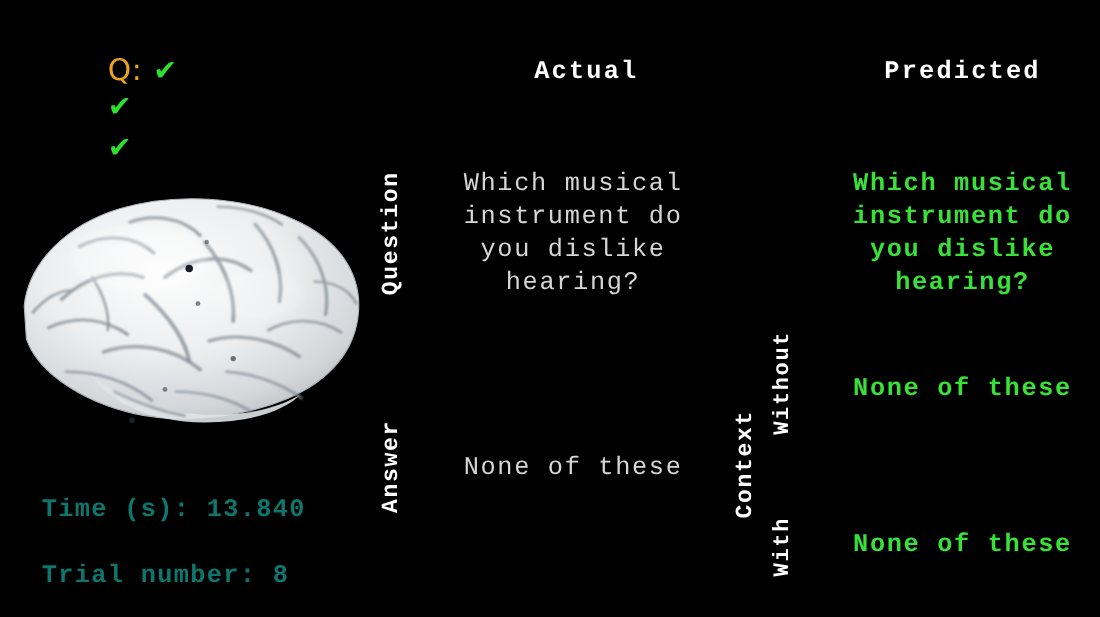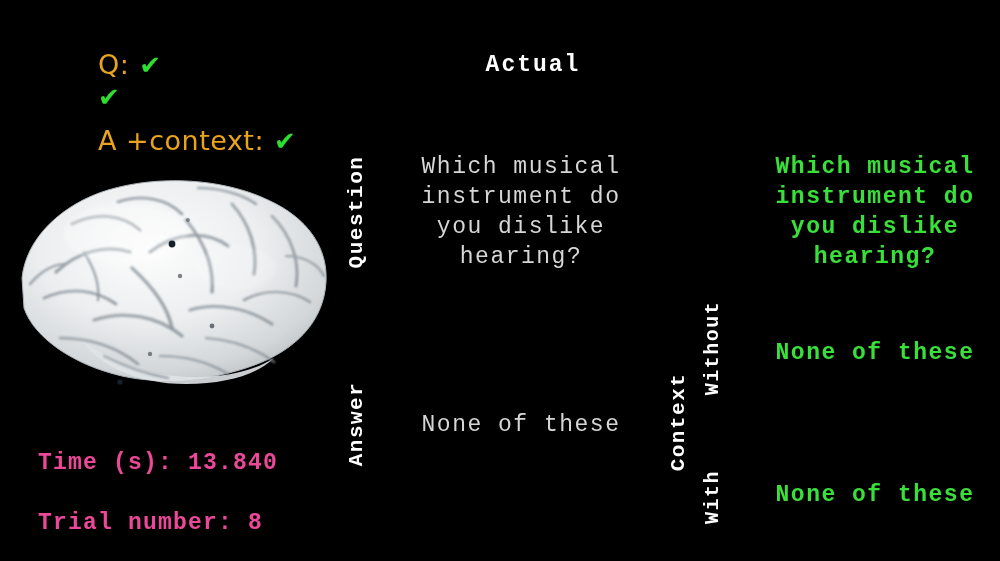--- a/index.html
+++ b/index.html
@@ -53,21 +53,21 @@
     top: 160px;
     width: 340px;
     height: 245px;
   }
   #brain-wrap svg { display:block; }
 
   
   .readout {
     position: absolute;
     left: 38px;
-    color: #ec4899;
+    color: #0f766e;
     font-family: "Liberation Mono", "DejaVu Sans Mono", monospace;
     font-size: 23px;
     font-weight: 700;
     letter-spacing: 1.2px;
     white-space: nowrap;
   }
   #time-readout  { top: 450px; }
   #trial-readout { top: 510px; }
 
   
@@ -130,21 +130,20 @@
 
   <div id="flags">
     <div class="flag-row">
       <span class="flag-label">Q:</span>
       <span class="flag-mark">✔</span>
     </div>
     <div class="flag-row">
       <span class="flag-mark">✔</span>
     </div>
     <div class="flag-row">
-      <span class="flag-label">A +context:</span>
       <span class="flag-mark">✔</span>
     </div>
   </div>
 
   <div id="brain-wrap">
     <svg width="340" height="245" viewBox="0 0 340 245">
       <defs>
         <radialGradient id="brainShade" cx="42%" cy="34%" r="76%">
           <stop offset="0%" stop-color="#fdfdfd"></stop>
           <stop offset="48%" stop-color="#eceeef"></stop>
@@ -203,20 +202,21 @@
         <circle cx="188" cy="60" r="2.0" opacity="0.45"></circle>
         <circle cx="150" cy="194" r="2.2" opacity="0.5"></circle>
       </g>
     </svg>
   </div>
 
   <div class="readout" id="time-readout">Time (s): 13.840</div>
   <div class="readout" id="trial-readout">Trial number: 8</div>
 
   <div class="col-header" id="header-actual">Actual</div>
+  <div class="col-header" id="header-predicted">Predicted</div>
 
   <div class="vlabel" id="vlabel-question">Question</div>
   <div class="vlabel" id="vlabel-answer">Answer</div>
   <div class="vlabel" id="vlabel-context">Context</div>
   <div class="vlabel" id="vlabel-without">Without</div>
   <div class="vlabel" id="vlabel-with">With</div>
 
   <div class="cell actual" id="cell-actual-question">Which musical
 instrument do
 you dislike

